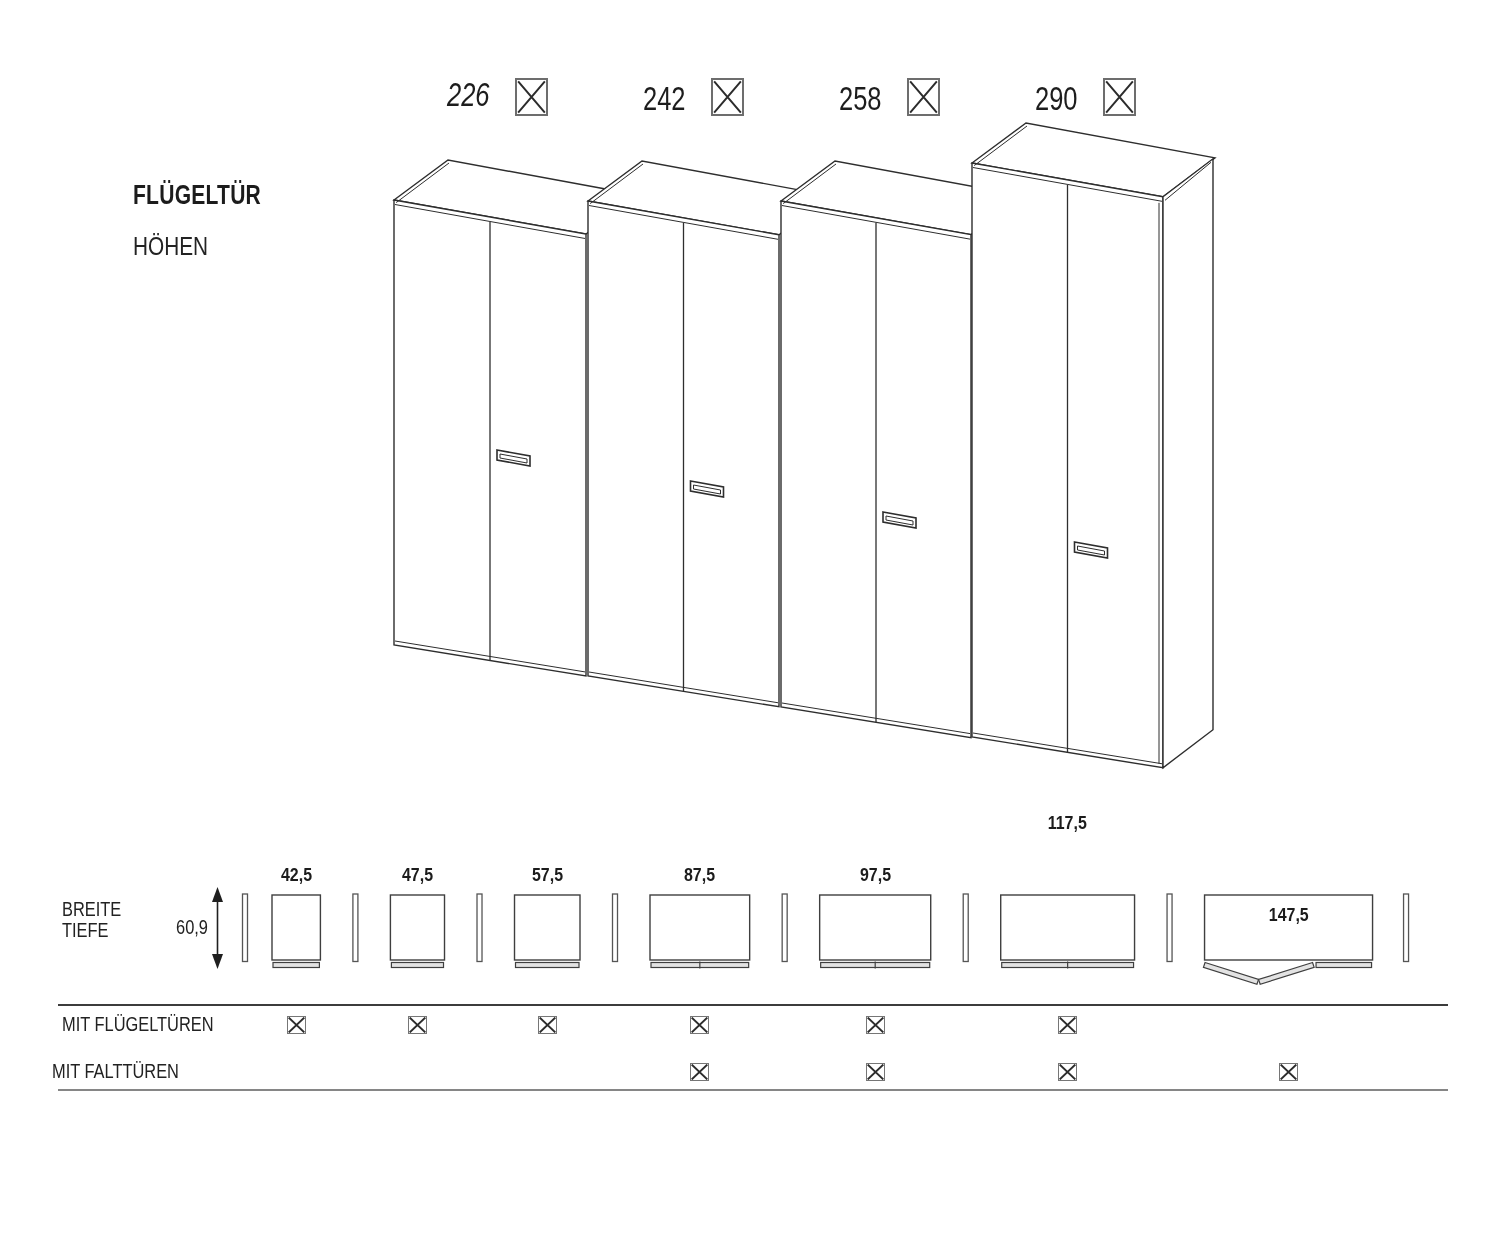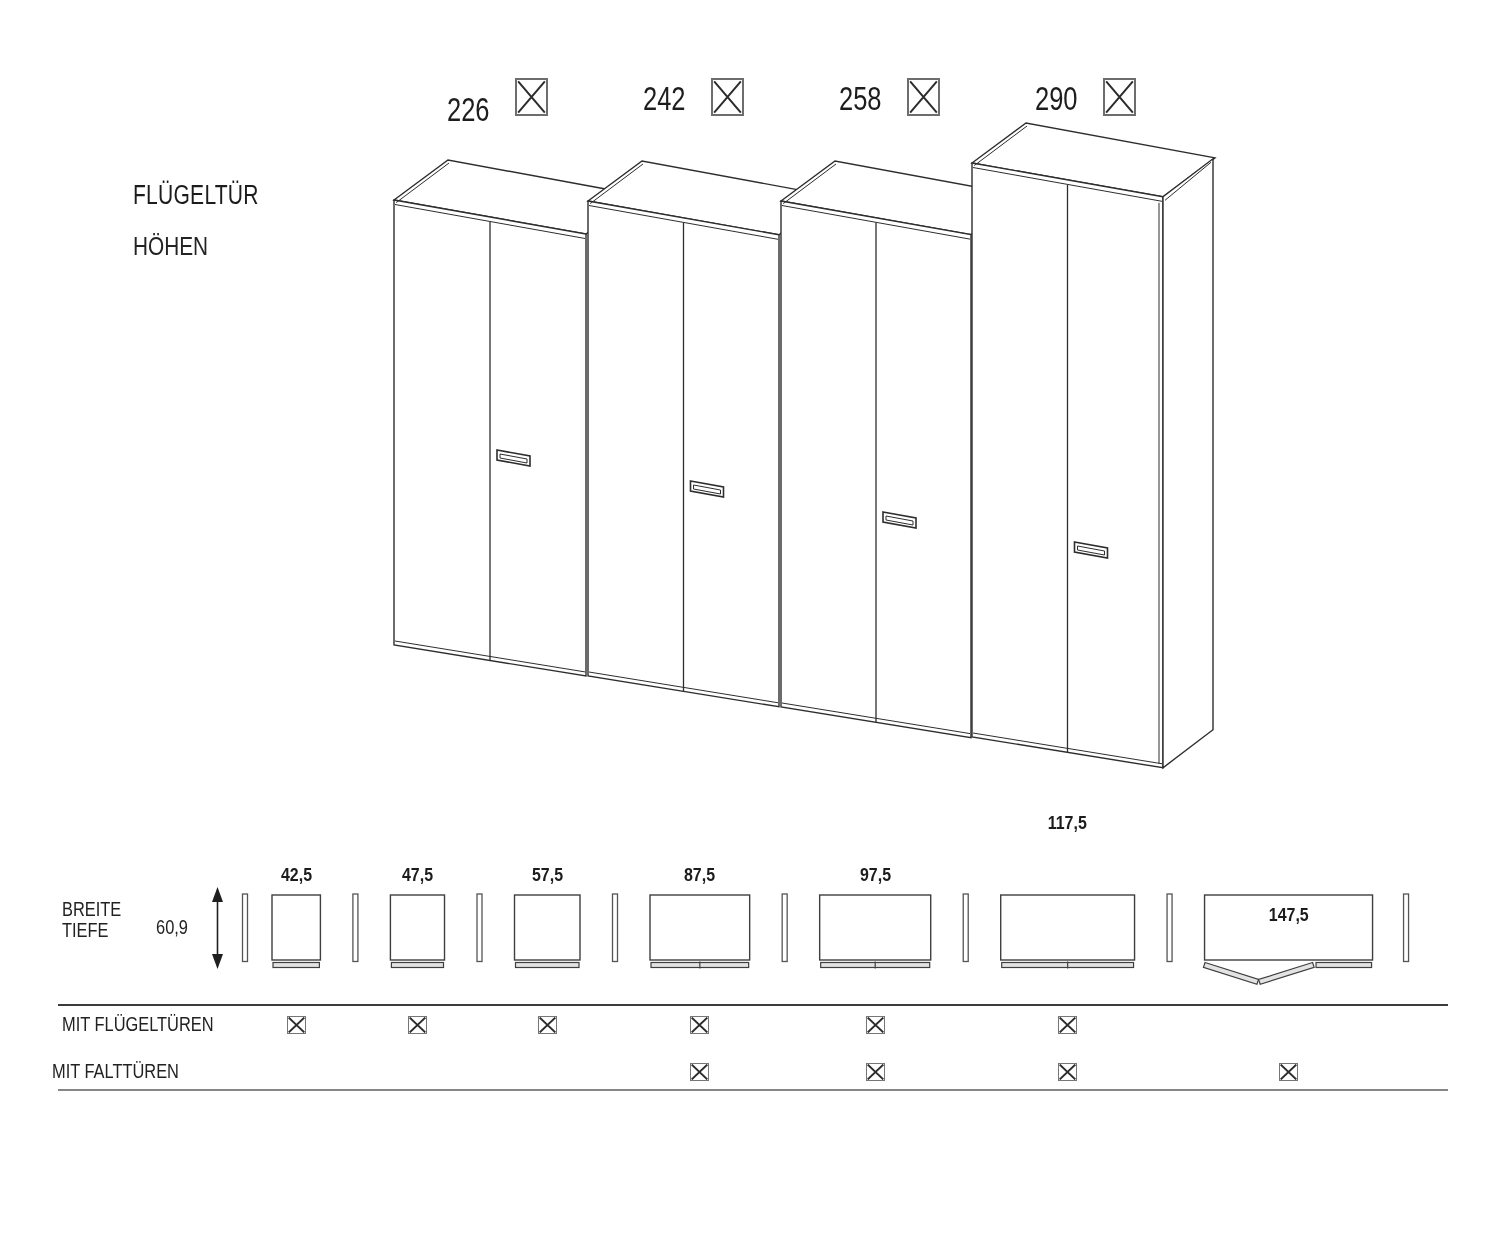--- a/index.html
+++ b/index.html
@@ -2,42 +2,42 @@
 <html><head>
 <meta charset="utf-8">
 <style>
   html,body{margin:0;padding:0;background:#ffffff}
   .page{position:relative;width:1500px;height:1250px;background:#fff;overflow:hidden;
         font-family:"Liberation Sans",sans-serif;color:#1c1c1c}
   .abs{position:absolute}
   .sxl{display:inline-block;transform:scaleX(.78);transform-origin:left center;white-space:nowrap}
   .sxc{display:inline-block;transform:scaleX(.84);transform-origin:center center;white-space:nowrap}
   .sxr{display:inline-block;transform:scaleX(.82);transform-origin:right center;white-space:nowrap}
-  .title{font-size:27px;font-weight:normal;letter-spacing:.3px}
+  .title{font-size:27px;font-weight:bold;letter-spacing:.3px}
   .subtitle{font-size:26px;color:#232323}
   .hlabel{font-size:34px;line-height:34px;color:#1d1d1d}
   .hlabel .sxl{transform:scaleX(.75)}
   .wlabel{font-size:19px;font-weight:bold;text-align:center}
   .dimlabel,.rowlabel{font-size:20px;color:#222;line-height:21px}
   .xbox{position:absolute;background:#fff;border:2px solid #6d6d6d;box-sizing:border-box}
   .xbox.small{border-width:1.6px;border-color:#767676}
   .xbox svg{position:absolute;left:0;top:0;width:100%;height:100%;display:block}
   .rule{position:absolute}
   svg.layer{position:absolute;left:0;top:0;width:1500px;height:1250px}
 </style>
 </head>
 <body>
 
 <div class="page">
 
   <div class="abs title" style="left:133px;top:180px"><span class="sxl">FLÜGELTÜR</span></div>
   <div class="abs subtitle" style="left:133px;top:231px"><span class="sxl" style="transform:scaleX(.8)">HÖHEN</span></div>
 
   <div id="heights-row">
-      <div class="abs hlabel" style="left: 447px; top: 92px;"><span class="sxl" style="transform:scaleX(.75)">226</span></div>
+      <div class="abs hlabel" style="left: 447px; top: 77px; font-style: italic;"><span class="sxl" style="transform:scaleX(.75)">226</span></div>
       <div class="xbox" style="left: 515px; top: 78px; width: 33px; height: 38px;">
         <svg viewBox="0 0 100 100" preserveAspectRatio="none">
           <path d="M4 4 L96 96 M96 4 L4 96" stroke="#2c2c2c" stroke-width="2" fill="none" vector-effect="non-scaling-stroke"></path>
         </svg>
       </div>
       <div class="abs hlabel" style="left: 643px; top: 81px;"><span class="sxl" style="transform:scaleX(.75)">242</span></div>
       <div class="xbox" style="left: 711px; top: 78px; width: 33px; height: 38px;">
         <svg viewBox="0 0 100 100" preserveAspectRatio="none">
           <path d="M4 4 L96 96 M96 4 L4 96" stroke="#2c2c2c" stroke-width="2" fill="none" vector-effect="non-scaling-stroke"></path>
         </svg>
@@ -130,21 +130,21 @@
       <polygon points="1205.0500000000002,962.5 1258.5500000000002,979.5 1256.9500000000003,984.3 1203.4500000000003,967.3" fill="#e3e3e3" stroke="#3f3f3f" stroke-width="1.2"></polygon>
       <polygon points="1312.5500000000002,962.5 1258.5500000000002,979.5 1260.15,984.3 1314.15,967.3" fill="#e3e3e3" stroke="#3f3f3f" stroke-width="1.2"></polygon>
       <rect x="1316.0500000000002" y="962.5" width="55.502500000000055" height="5" fill="#e3e3e3" stroke="#3f3f3f" stroke-width="1.2"></rect>
       <line x1="217.5" y1="891" x2="217.5" y2="965" stroke="#1f1f1f" stroke-width="1.6"></line>
       <polygon points="217.5,887 212,902 223,902" fill="#1f1f1f"></polygon>
       <polygon points="217.5,969 212,954 223,954" fill="#1f1f1f"></polygon>
     </svg>
 
   <div class="abs dimlabel" style="left:62px;top:899px"><span class="sxl" style="transform:scaleX(.82)">BREITE</span></div>
   <div class="abs dimlabel" style="left:62px;top:920px"><span class="sxl" style="transform:scaleX(.82)">TIEFE</span></div>
-  <div class="abs dimlabel" style="left:128px;top:917px;width:80px;text-align:center"><span class="sxr">60,9</span></div>
+  <div class="abs dimlabel" style="left:128px;top:917px;width:80px;text-align:right"><span class="sxr">60,9</span></div>
 
   <div id="width-labels">
       <div class="abs wlabel" style="left: 251.204px; top: 864px; width: 90px;"><span class="sxc">42,5</span></div>
       <div class="abs wlabel" style="left: 372.459px; top: 864px; width: 90px;"><span class="sxc">47,5</span></div>
       <div class="abs wlabel" style="left: 502.256px; top: 864px; width: 90px;"><span class="sxc">57,5</span></div>
       <div class="abs wlabel" style="left: 654.834px; top: 864px; width: 90px;"><span class="sxc">87,5</span></div>
       <div class="abs wlabel" style="left: 830.191px; top: 864px; width: 90px; text-decoration: underline;"><span class="sxc">97,5</span></div>
       <div class="abs wlabel" style="left: 1022.63px; top: 812px; width: 90px;"><span class="sxc">117,5</span></div>
       <div class="abs wlabel" style="left: 1243.55px; top: 904px; width: 90px;"><span class="sxc">147,5</span></div>
     </div>

